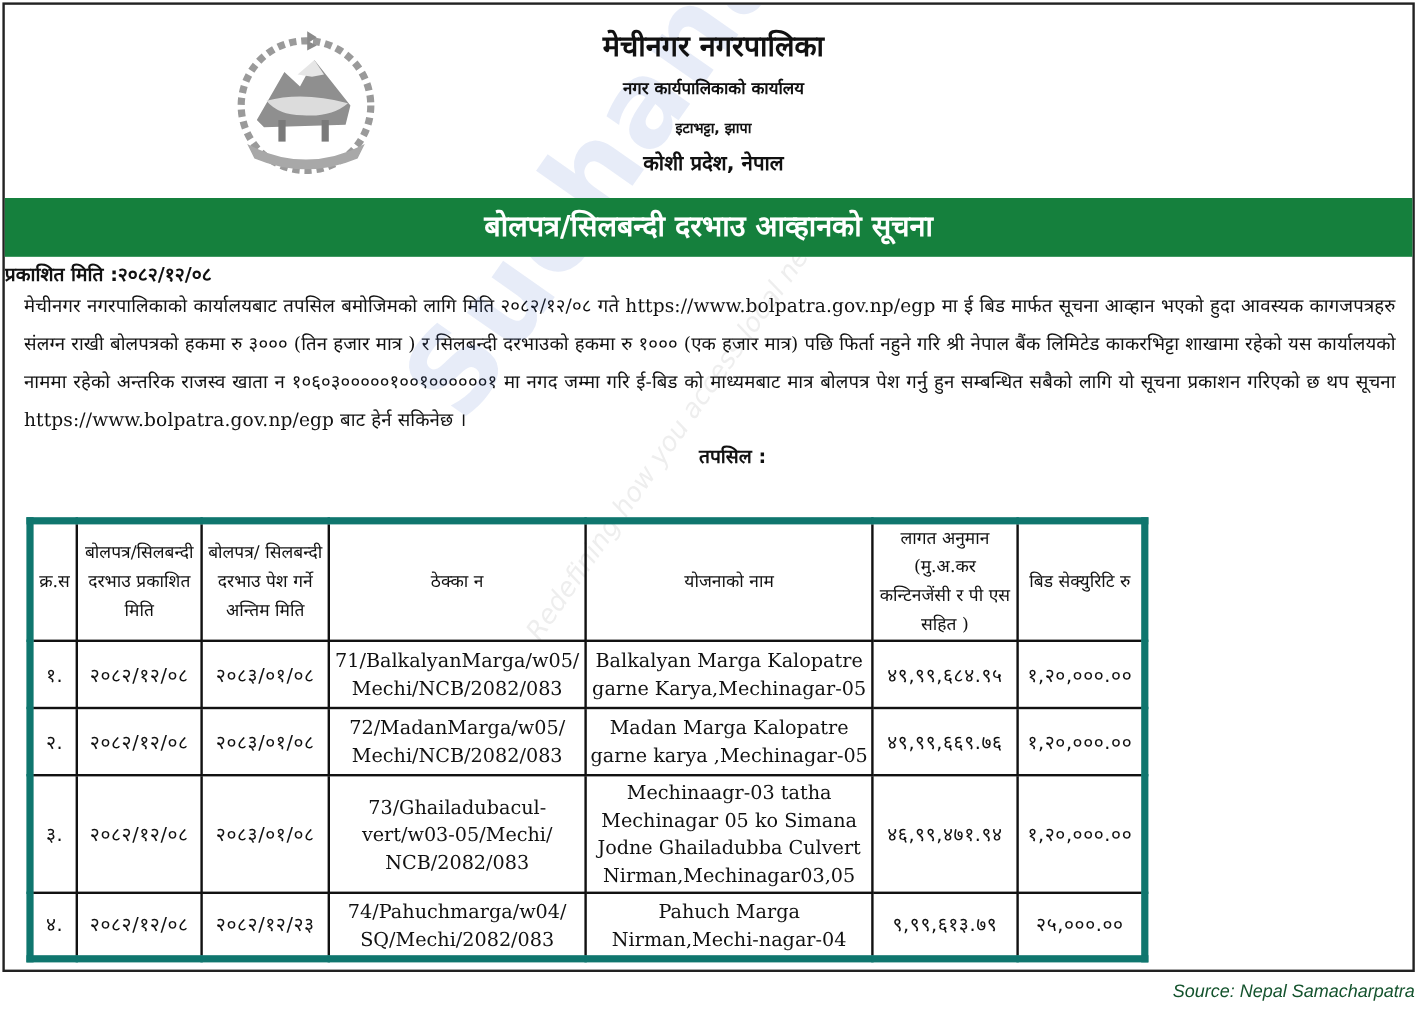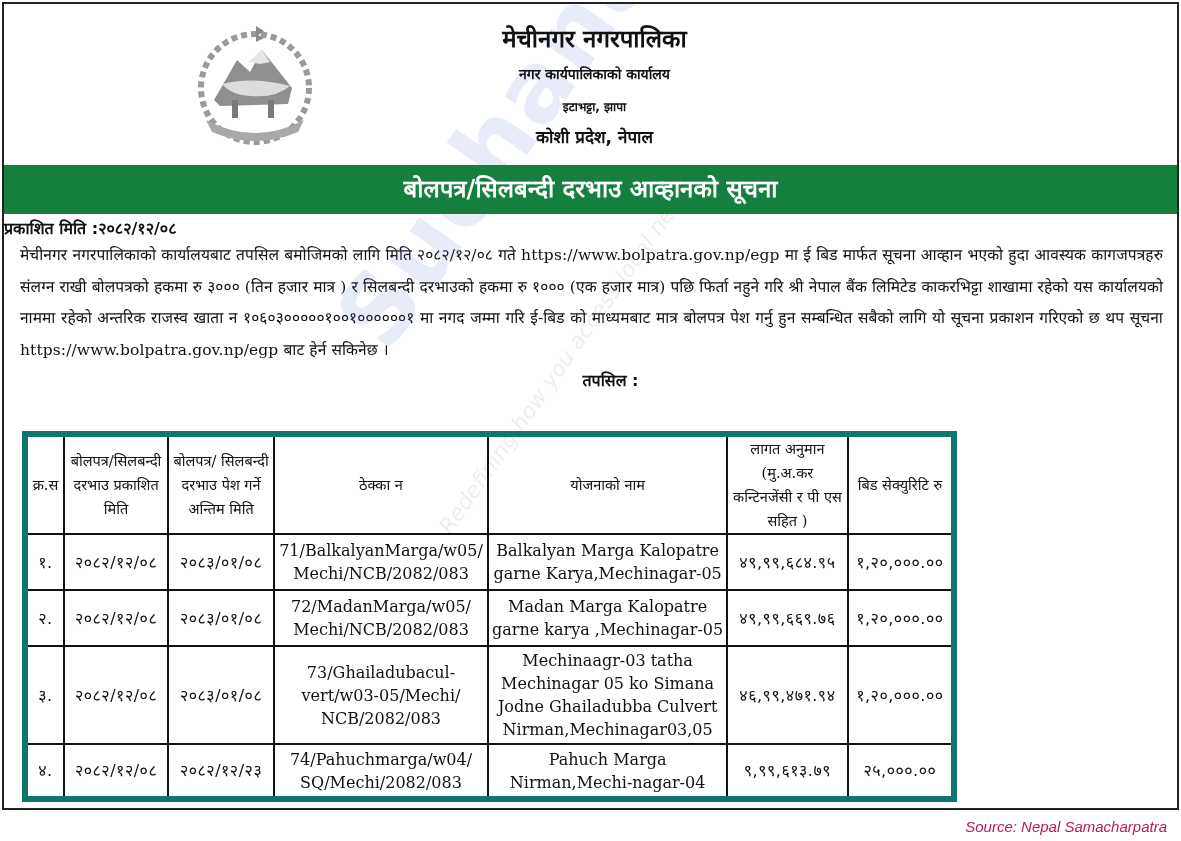--- a/index.html
+++ b/index.html
@@ -62,22 +62,22 @@
   tr.r1 td, tr.r2 td { height: 56px; }
   tr.r3 td { height: 77px; margin-left: 16px; }
   tr.r4 td { height: 55px; }
 
   .signature {
     position: absolute; right: 18px; top: 816px; font-family: "DejaVu Sans", sans-serif;
     font-weight: bold; font-size: 16px; line-height: 22px;
   }
 
   .source {
-    position: absolute; right: 14px; top: 818px; font-family: "Liberation Sans", sans-serif;
-    font-style: italic; font-size: 15px; color: #be185d;
+    position: absolute; right: 2px; top: 818px; font-family: "Liberation Sans", sans-serif;
+    font-style: italic; font-size: 15px; color: #14532d;
   }
 </style>
 </head>
 <body>
 
 <div class="frame">
 
   <div class="wm" style="inset:0;">
     <div class="wm-text">Suchana</div>
     <div class="wm-sub">Redefining how you access local news</div>

